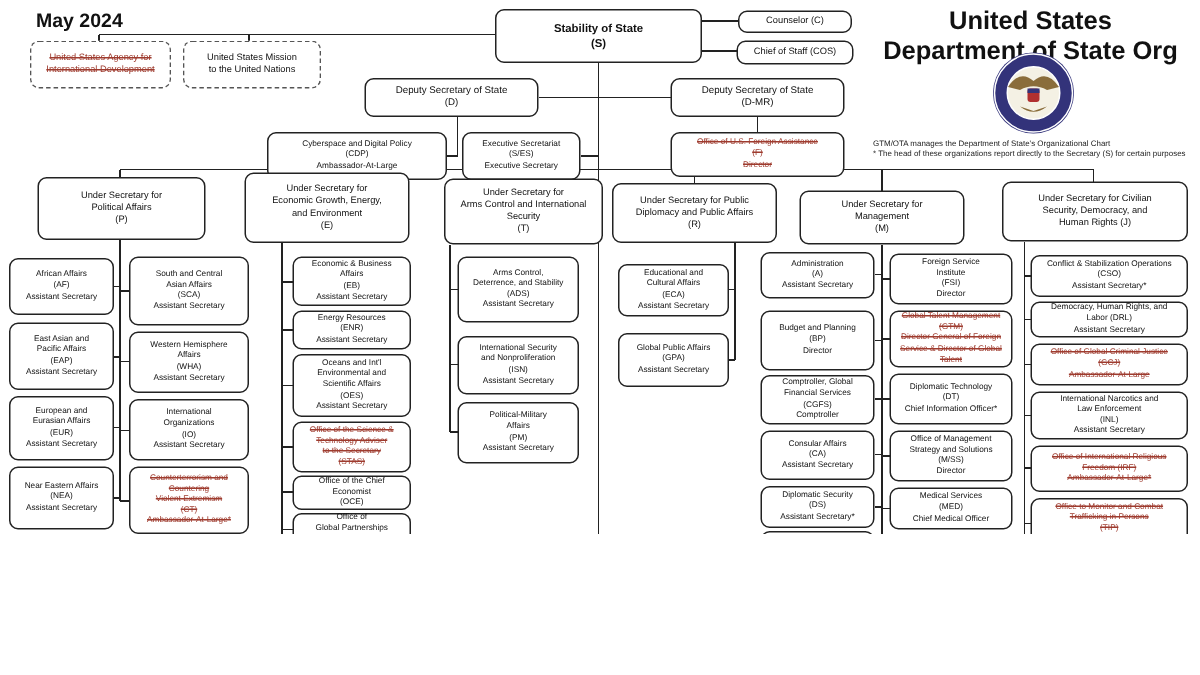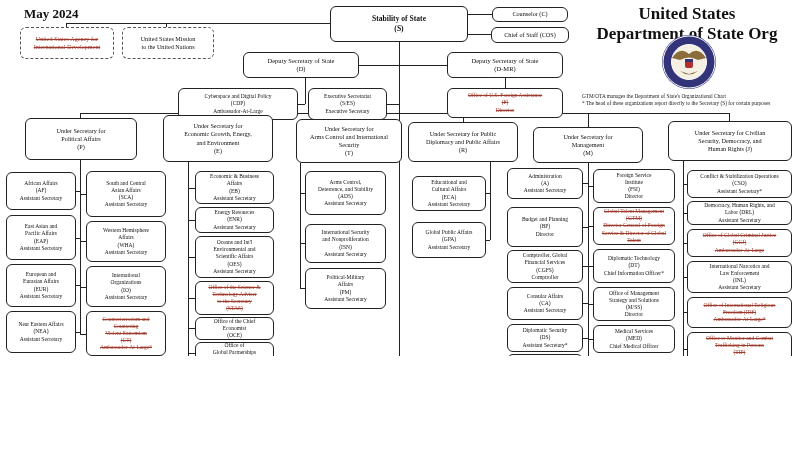--- a/index.html
+++ b/index.html
@@ -1,17 +1,17 @@
 <!DOCTYPE html>
 <html><head>
 <meta charset="utf-8">
 <style>
   html,body{margin:0;padding:0;background:#fff;}
   .stage{position:relative;width:800px;height:356px;background:#fff;
-         font-family:Liberation Serif, serif;overflow:hidden;}
+         font-family:Liberation Sans, sans-serif;overflow:hidden;}
   svg.wires{position:absolute;left:0;top:0;z-index:1;}
   svg.wires line{stroke:#222;stroke-width:1;shape-rendering:crispEdges;}
   .box{position:absolute;z-index:2;display:flex;align-items:center;justify-content:center;
        text-align:center;border:1px solid #222;border-radius:6px;background:#fff;
        font-size:5.5px;line-height:1.3;white-space:pre-line;color:#111;
        padding:1px;box-sizing:border-box;}
   .hdr{font-size:6.2px;}
   .mid{font-size:6.5px;}
   .sm{font-size:6.2px;}
   .bold{font-weight:bold;font-size:7.6px;}

